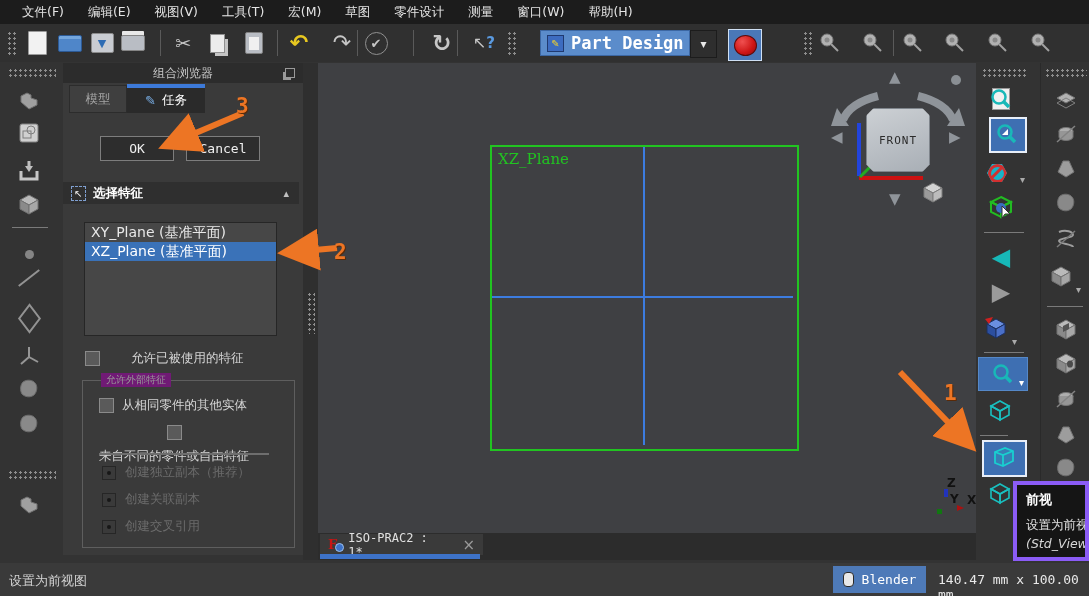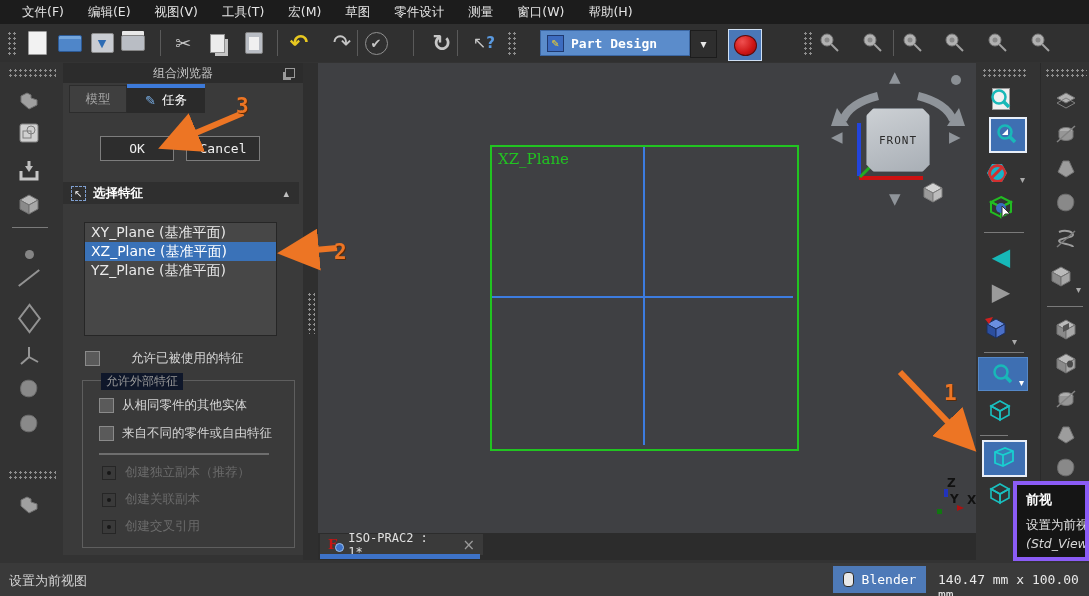--- a/index.html
+++ b/index.html
@@ -20,21 +20,21 @@
   .chev{font-size:10px;color:#aaa;line-height:1;}
   .doc-ic{width:17px;height:22px;background:#f2f2f2;border:1px solid #9a9a9a;border-radius:1px;}
   .folder-ic{width:22px;height:15px;background:#4f86c9;border:1px solid #2c5a96;border-radius:2px;box-shadow:inset 0 3px 0 #74a6dd;}
   .save-ic{width:21px;height:18px;background:#c9ccd2;border:1px solid #8a8a8a;border-radius:2px;display:flex;align-items:center;justify-content:center;color:#2e6cb4;font-size:11px;}
   .print-ic{width:22px;height:14px;background:#b9bdc4;border:1px solid #858585;border-radius:2px;box-shadow:0 -5px 0 -1px #e8e8e8;}
   .copy-ic{width:13px;height:17px;background:#ececec;border:1px solid #909090;box-shadow:4px 4px 0 -1px #c4c4c4;}
   .paste-ic{width:16px;height:20px;background:#b9bdc4;border:1px solid #808080;border-radius:2px;display:flex;align-items:center;justify-content:center;}
   .paste-in{width:10px;height:13px;background:#f0f0f0;}
   .wb-combo{left:540px;top:6px;width:150px;height:26px;background:#5b8ccb;border:1px solid #3c67a3;display:flex;align-items:center;gap:7px;padding-left:6px;box-sizing:border-box;}
   .wb-cube{width:15px;height:15px;background:#3d6cc0;border:1px solid #203a70;display:flex;align-items:center;justify-content:center;color:#f2d02a;font-size:10px;}
-  .wb-label{color:#fff;font-weight:bold;font-size:13px;}
+  .wb-label{color:#fff;font-weight:bold;font-size:17px;}
   .wb-chev{left:690px;top:6px;width:25px;height:26px;background:#2e2e2e;border:1px solid #1c1c1c;display:flex;align-items:center;justify-content:center;color:#e8e8e8;}
   .record-btn{left:728px;top:5px;width:32px;height:30px;background:#4a78b8;border:1px solid #cfe0f4;display:flex;align-items:center;justify-content:center;}
   .record-dot{width:21px;height:19px;border-radius:50%;background:radial-gradient(circle at 35% 30%,#f05050,#cc1414 60%,#8e0f0f);border:1px solid #5f0a0a;}
   .ghost{opacity:.85;}
   
   .sidecol{background:#333;}
   .hsep{position:absolute;height:1px;background:#7a7a7a;}
   .si{position:absolute;display:flex;align-items:center;justify-content:center;width:30px;height:28px;}
   .active-box{background:#3e6fb2;border:2px solid #e8eef8;box-sizing:border-box;}
   .soft-box{background:#3e6fb2;border:1px solid #5588c8;box-sizing:border-box;}
@@ -52,21 +52,21 @@
   .btn{position:absolute;height:23px;background:#2d2d2d;border:1px solid #7d7d7d;color:#f0f0f0;display:flex;align-items:center;justify-content:center;font-size:13px;}
   .sec-head{position:absolute;left:0;top:119px;width:236px;height:22px;background:#2f2f2f;display:flex;align-items:center;padding-left:8px;gap:7px;box-sizing:border-box;}
   .sec-title{font-weight:bold;color:#fff;font-size:12.5px;}
   .cursor-box{width:13px;height:13px;border:1px dashed #7f9fd0;display:flex;align-items:center;justify-content:center;color:#fff;font-size:10px;}
   .listbox{position:absolute;left:21px;top:159px;width:191px;height:112px;background:#474747;border:1px solid #262626;}
   .lrow{height:19px;line-height:19px;padding-left:6px;color:#e8e8e8;font-size:14px;white-space:nowrap;}
   .lrow.sel{background:#3a72b8;color:#fff;}
   .cbrow{position:absolute;display:flex;align-items:center;gap:8px;color:#d6d6d6;font-size:12.5px;}
   .cb{width:13px;height:13px;background:#5a5a5a;border:1px solid #8a8a8a;flex:0 0 auto;}
   .groupbox{position:absolute;left:19px;top:317px;width:211px;height:166px;border:1px solid #5e5e5e;}
-  .legend{position:absolute;left:18px;top:-8px;background:#0f172a;padding:0 5px;color:#989898;font-size:12px;}
+  .legend{position:absolute;left:18px;top:-8px;background:#701a75;padding:0 5px;color:#989898;font-size:10px;}
   .divider{position:absolute;left:16px;top:72px;width:170px;height:2px;background:#6e6e6e;}
   .radiorow{position:absolute;display:flex;align-items:center;gap:9px;color:#6b6b6b;font-size:12.5px;}
   .radio-d{width:12px;height:12px;background:#3a3a3a;border:1px solid #262626;display:flex;align-items:center;justify-content:center;flex:0 0 auto;}
   .radio-d i{width:4px;height:4px;background:#171717;border-radius:50%;}
   
   .viewport{left:318px;top:63px;width:658px;height:497px;background:#3f4043;}
   .plane-rect{position:absolute;left:172px;top:82px;width:305px;height:302px;border:2px solid #21c421;}
   .cross-v{position:absolute;left:151px;top:0;width:2px;height:298px;background:#3c7ce0;}
   .cross-h{position:absolute;left:0;top:149px;width:301px;height:2px;background:#3c7ce0;}
   .plane-label{position:absolute;left:6px;top:3px;color:#21c421;font-family:"DejaVu Serif","Liberation Serif",serif;font-size:15px;}
@@ -365,35 +365,34 @@
 
     <div class="sec-head">
       <span class="cursor-box">↖</span>
       <span class="sec-title">选择特征</span>
       <span style="margin-left:auto;margin-right:10px;color:#c0c0c0;font-size:11px;">▴</span>
     </div>
 
     <div class="listbox">
       <div class="lrow">XY_Plane (基准平面)</div>
       <div class="lrow sel">XZ_Plane (基准平面)</div>
-      <div class="lrow">YZ_Plane (基准平面)</div>
     </div>
 
     <div class="cbrow" style="left:22px;top:287px;gap:31px;">
       <span class="cb"></span>
       <span>允许已被使用的特征</span>
     </div>
 
     <div class="groupbox">
       <span class="legend">允许外部特征</span>
       <div class="cbrow" style="left:16px;top:16px;">
         <span class="cb"></span>
         <span>从相同零件的其他实体</span>
       </div>
-      <div class="cbrow" style="left:16px;top:44px;">
+      <div class="cbrow" style="left:16px;top:44px;flex-direction:column;">
         <span class="cb"></span>
         <span>来自不同的零件或自由特征</span>
       </div>
       <div class="divider"></div>
       <div class="radiorow" style="left:19px;top:83px;">
         <span class="radio-d">
             <i></i>
           </span>
         <span>创建独立副本（推荐）</span>
       </div>

